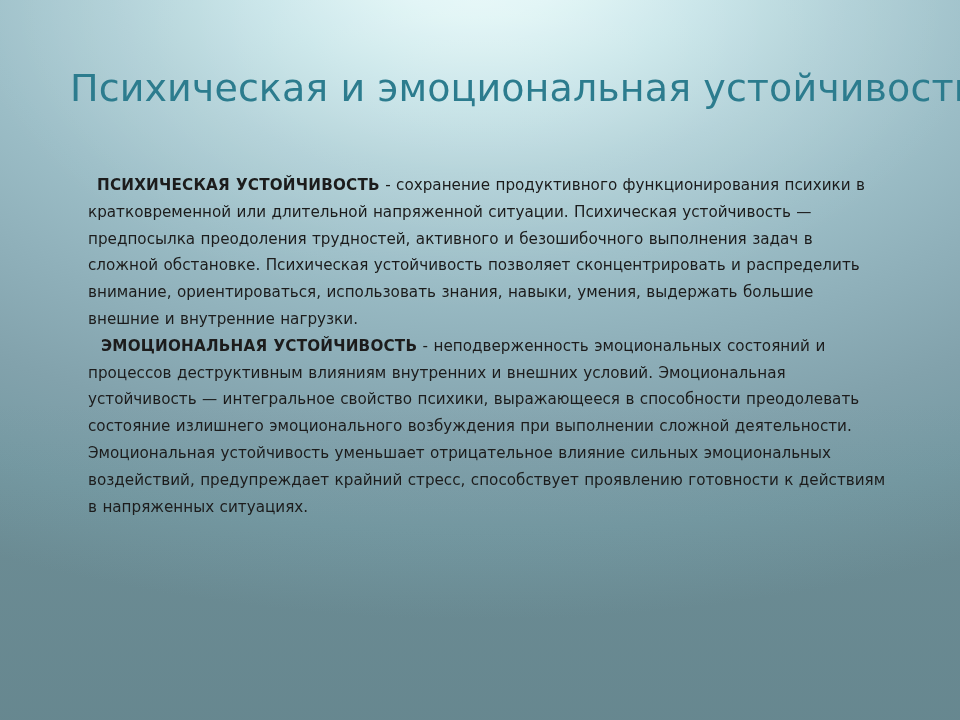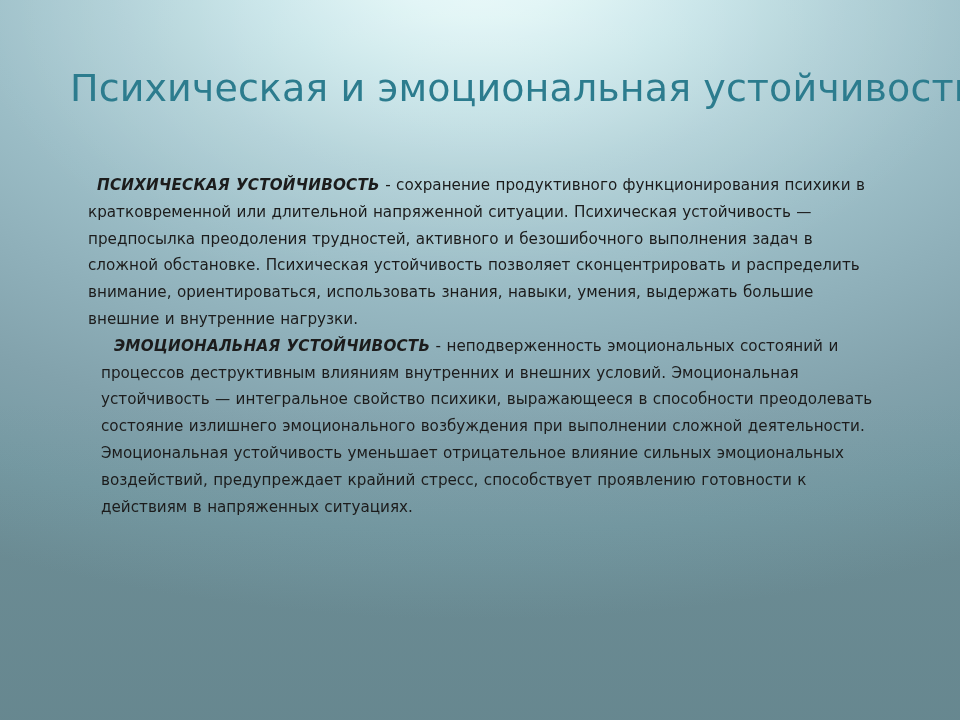--- a/index.html
+++ b/index.html
@@ -86,25 +86,24 @@
     color: #1C1C1C;
     text-align: left;
     word-spacing: 0.6px;
   }
 
   .para + .para {
     margin-top: 0;
   }
 
   .para.p1 { text-indent: 9px; }
-  .para.p2 { text-indent: 13px; margin-left: 13px; }
+  .para.p2 { text-indent: 13px; }
 
   .lead {
     font-weight: bold;
-    font-style: italic;
     letter-spacing: 0.2px;
   }
 </style>
 </head>
 <body>
 
 <div class="slide">
 
   <h1 class="slide-title">Психическая и эмоциональная устойчивость</h1>
 

